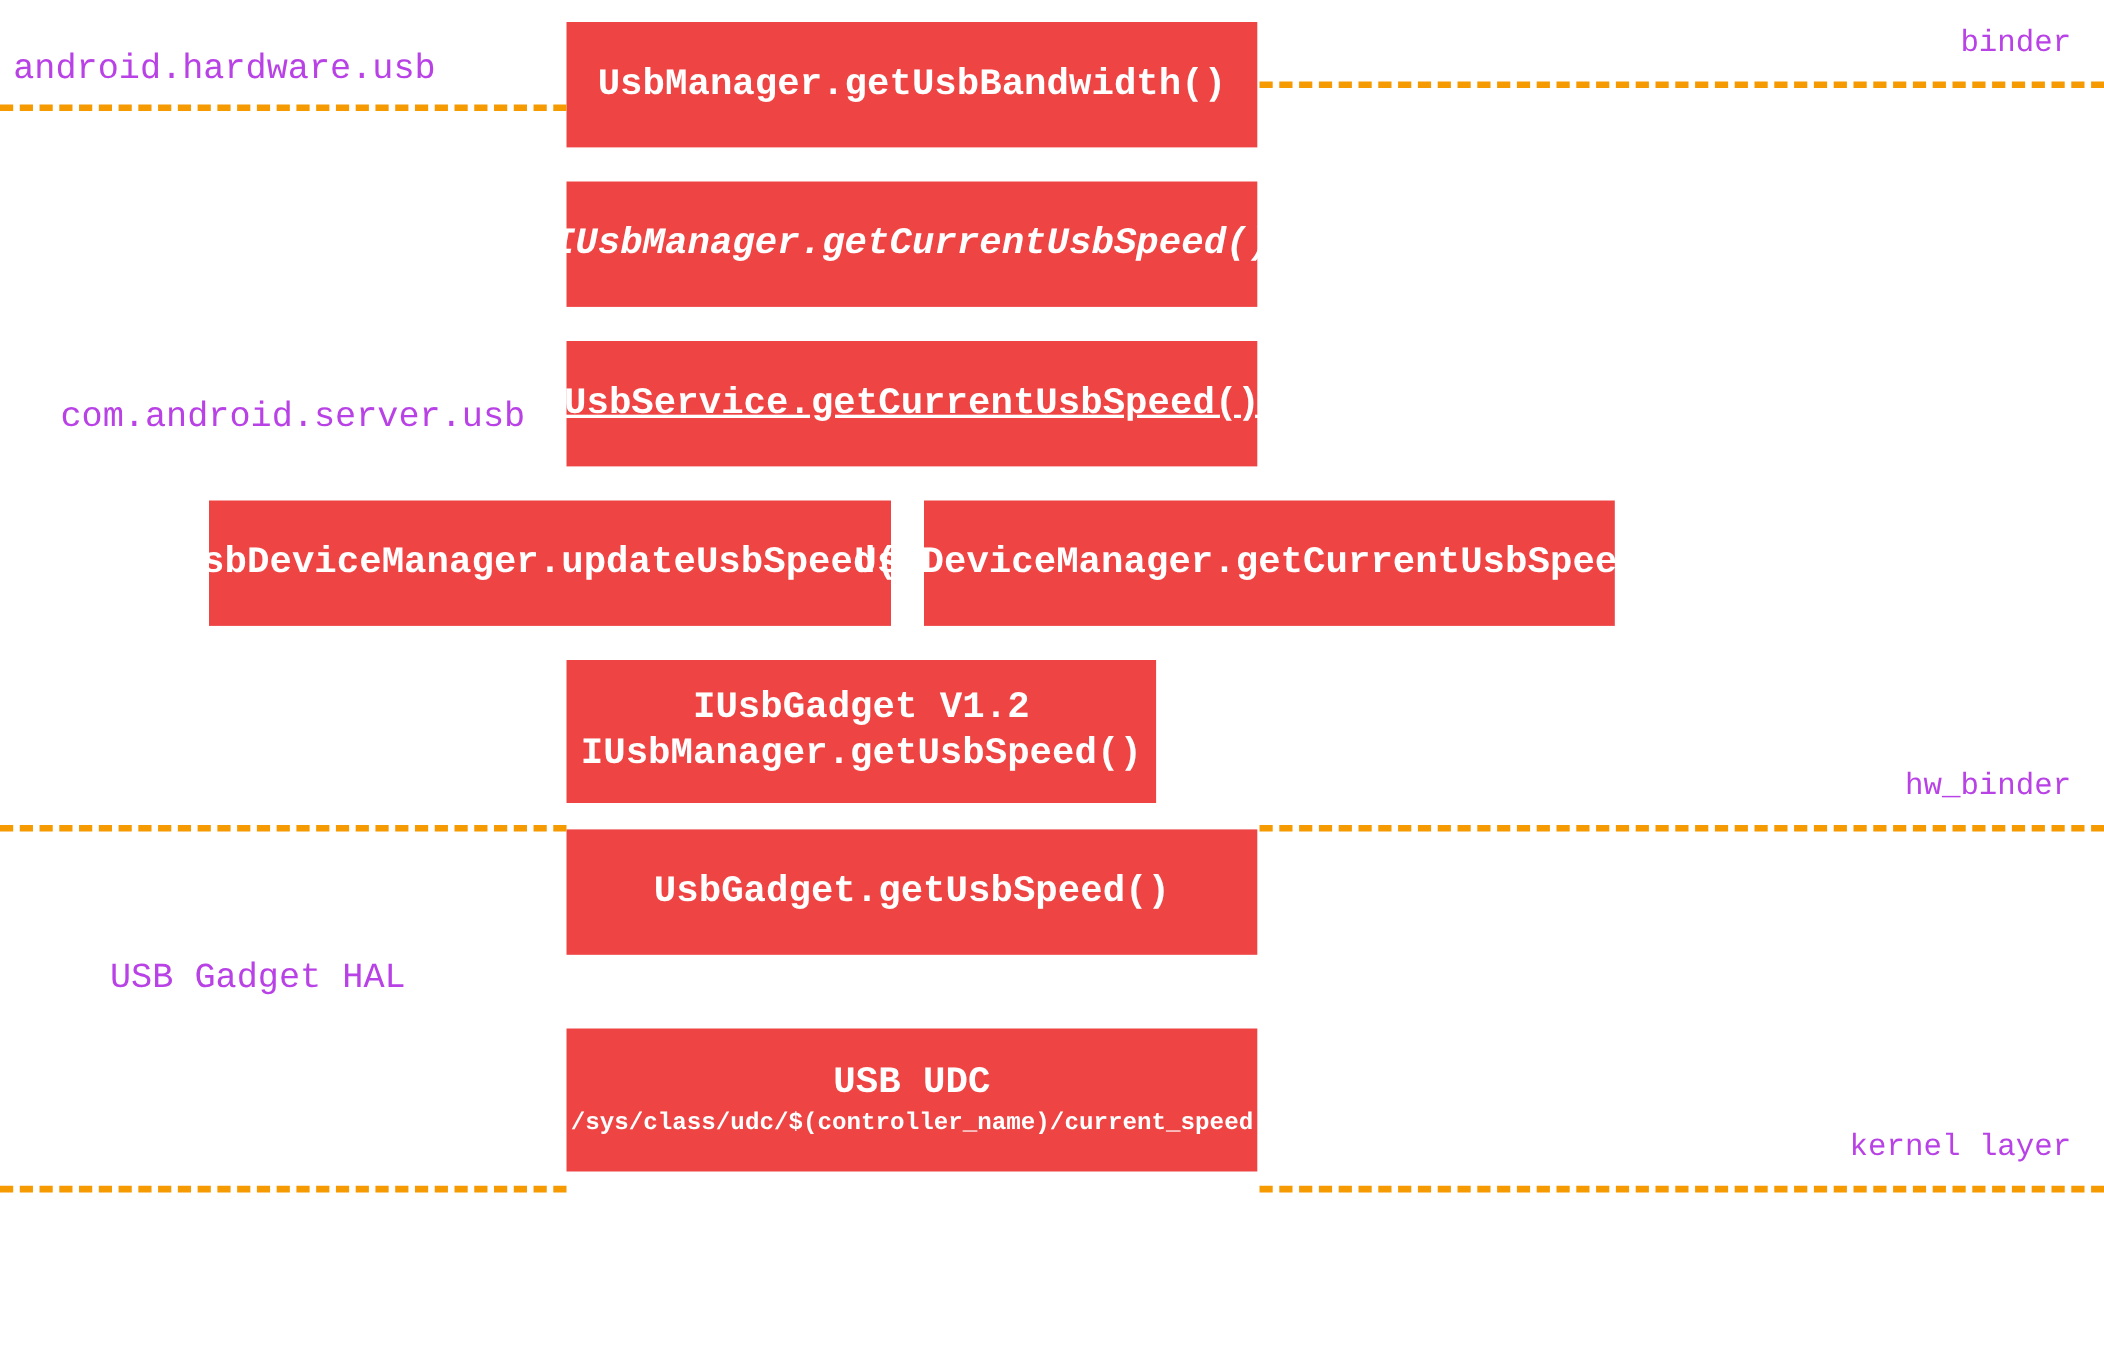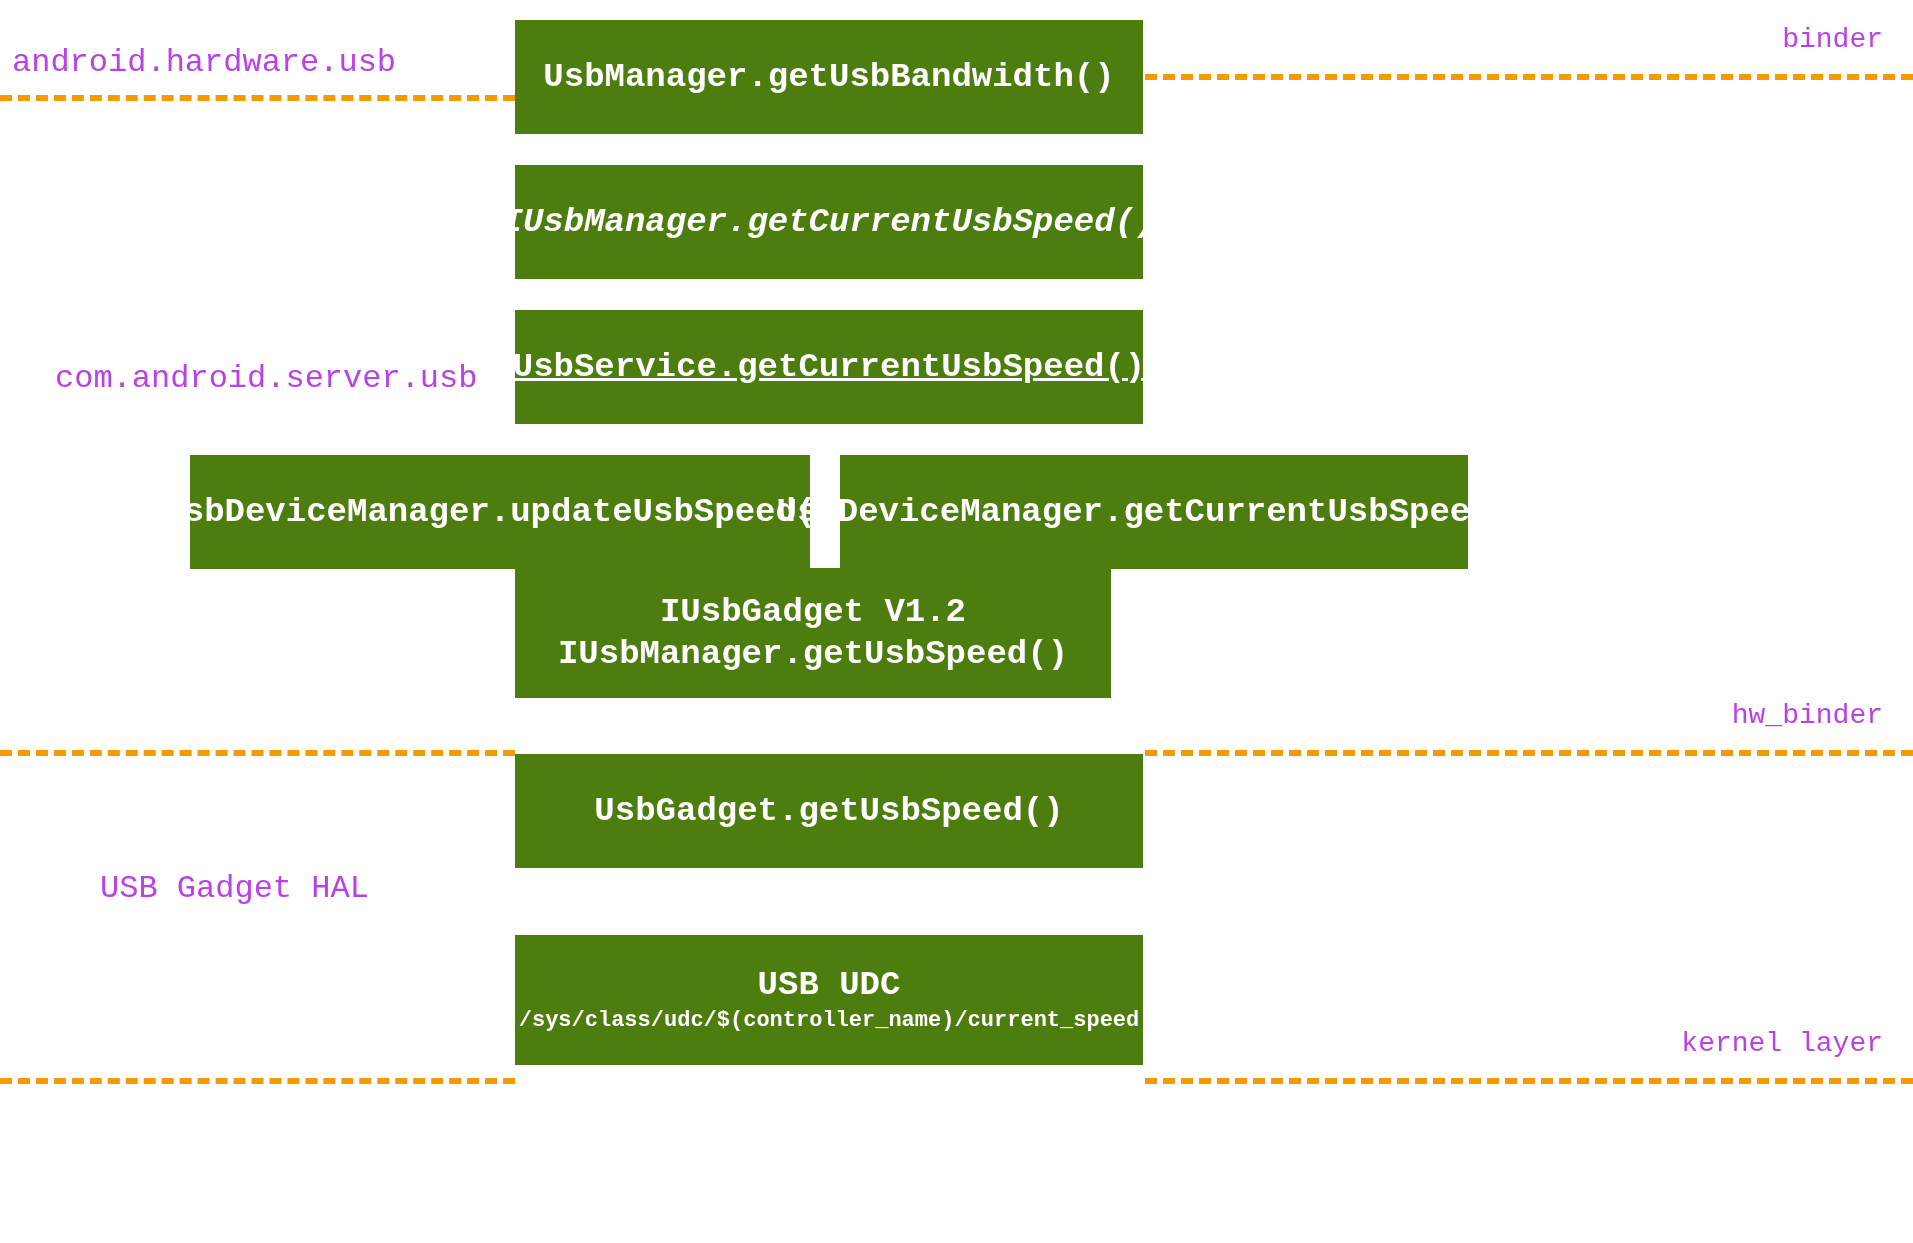--- a/index.html
+++ b/index.html
@@ -6,21 +6,21 @@
   body {
     background: #ffffff;
     font-family: "Courier New", Courier, monospace;
     width: 1913px;
     height: 1243px;
     position: relative;
     overflow: hidden;
   }
   .box {
     position: absolute;
-    background: #4d7c0f;
+    background: #ef4444;
     color: #ffffff;
     display: flex;
     flex-direction: column;
     align-items: center;
     justify-content: center;
     font-weight: 700;
     text-align: center;
     padding: 8px;
   }
   .box-text {
@@ -66,21 +66,21 @@
 </div>
 
 <div class="box" style="left:190px; top:455px; width:620px; height:114px;">
   <span class="box-text">UsbDeviceManager.updateUsbSpeed()</span>
 </div>
 
 <div class="box" style="left:840px; top:455px; width:628px; height:114px;">
   <span class="box-text">UsbDeviceManager.getCurrentUsbSpeed()</span>
 </div>
 
-<div class="box" style="left:515px; top:568px; width:596px; height:130px;">
+<div class="box" style="left:515px; top:600px; width:536px; height:130px;">
   <span class="box-text">IUsbGadget V1.2</span>
   <span class="box-text">IUsbManager.getUsbSpeed()</span>
 </div>
 
 <div class="box" style="left:515px; top:754px; width:628px; height:114px;">
   <span class="box-text">UsbGadget.getUsbSpeed()</span>
 </div>
 
 <div class="box" style="left:515px; top:935px; width:628px; height:130px;">
   <span class="box-text">USB UDC</span>

